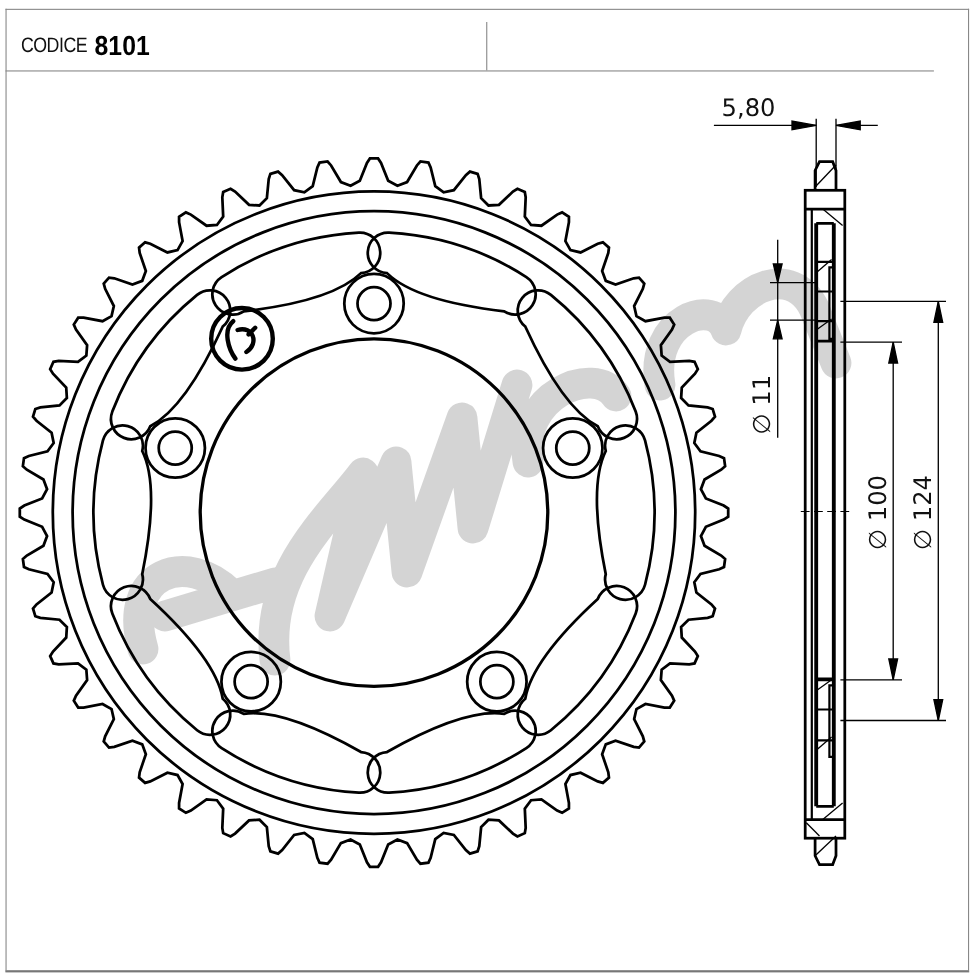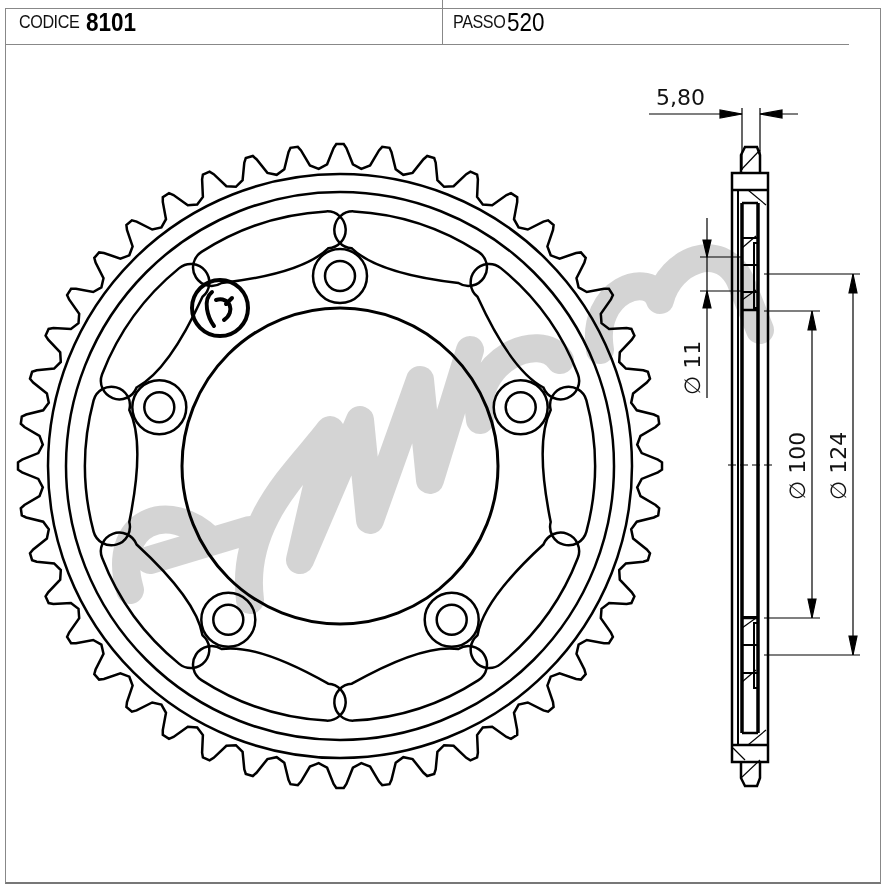--- a/index.html
+++ b/index.html
@@ -1,40 +1,36 @@
 <!DOCTYPE html>
 <html><head>
 <meta charset="utf-8">
 <style>
   html,body{margin:0;padding:0;background:#fff;}
   body{width:888px;height:891px;position:relative;overflow:hidden;font-family:"Liberation Sans",sans-serif;}
   .frame{position:absolute;left:5px;top:8px;width:876px;height:876px;border:1px solid #888;border-bottom:2px solid #777;box-sizing:border-box;}
-  .header{position:absolute;left:5px;top:0;width:844px;height:45px;border-bottom:1px solid #888;box-sizing:border-box;display:flex;}
+  .header{position:absolute;left:5px;top:20px;width:844px;height:45px;border-bottom:1px solid #888;box-sizing:border-box;display:flex;}
   .cell{display:flex;align-items:center;height:100%;box-sizing:border-box;}
   .cell.left{width:438px;border-right:1px solid #888;padding-left:14px;}
   .cell.right{padding-left:10px;}
   .lbl{font-size:19px;color:#111;transform:scaleX(0.85);transform-origin:left center;display:inline-block;letter-spacing:-0.5px;}
   .code{font-size:25px;font-weight:bold;color:#000;margin-left:-4px;transform:scaleX(0.9);transform-origin:left center;display:inline-block;}
   .pitch{font-size:25px;color:#000;margin-left:-8px;transform:scaleX(0.9);transform-origin:left center;display:inline-block;}
   svg.drawing{position:absolute;left:0;top:0;}
   .dimtxt{font-family:"DejaVu Sans",sans-serif;font-size:22px;fill:#111;}
 </style>
 </head>
 <body>
 
 <div class="frame"></div>
 
 <div class="header">
   <div class="cell left">
     <span class="lbl">CODICE</span>
     <span class="code">8101</span>
-  </div>
-  <div class="cell right">
-    <span class="lbl">PASSO</span>
-    <span class="pitch">520</span>
   </div>
 </div>
 
 <svg class="drawing" width="888" height="891" viewBox="0 0 888 891">
 
   <g opacity="0.9">
     <path d="M130,590 C110,520 170,500 210,540 M150,560 L250,530 M250,600 C240,520 300,470 330,430 L300,560 L360,420 L370,520 L420,380 L430,480 L470,350 M480,420 C470,360 540,330 560,360 M600,350 C590,290 650,270 660,300 C670,260 720,240 740,280 M740,280 L760,330" fill="none" stroke="#cfcfcf" stroke-width="28" stroke-linecap="round" stroke-linejoin="round"></path>
   </g>
 
   <g fill="none" stroke="#000" stroke-width="2.5">

